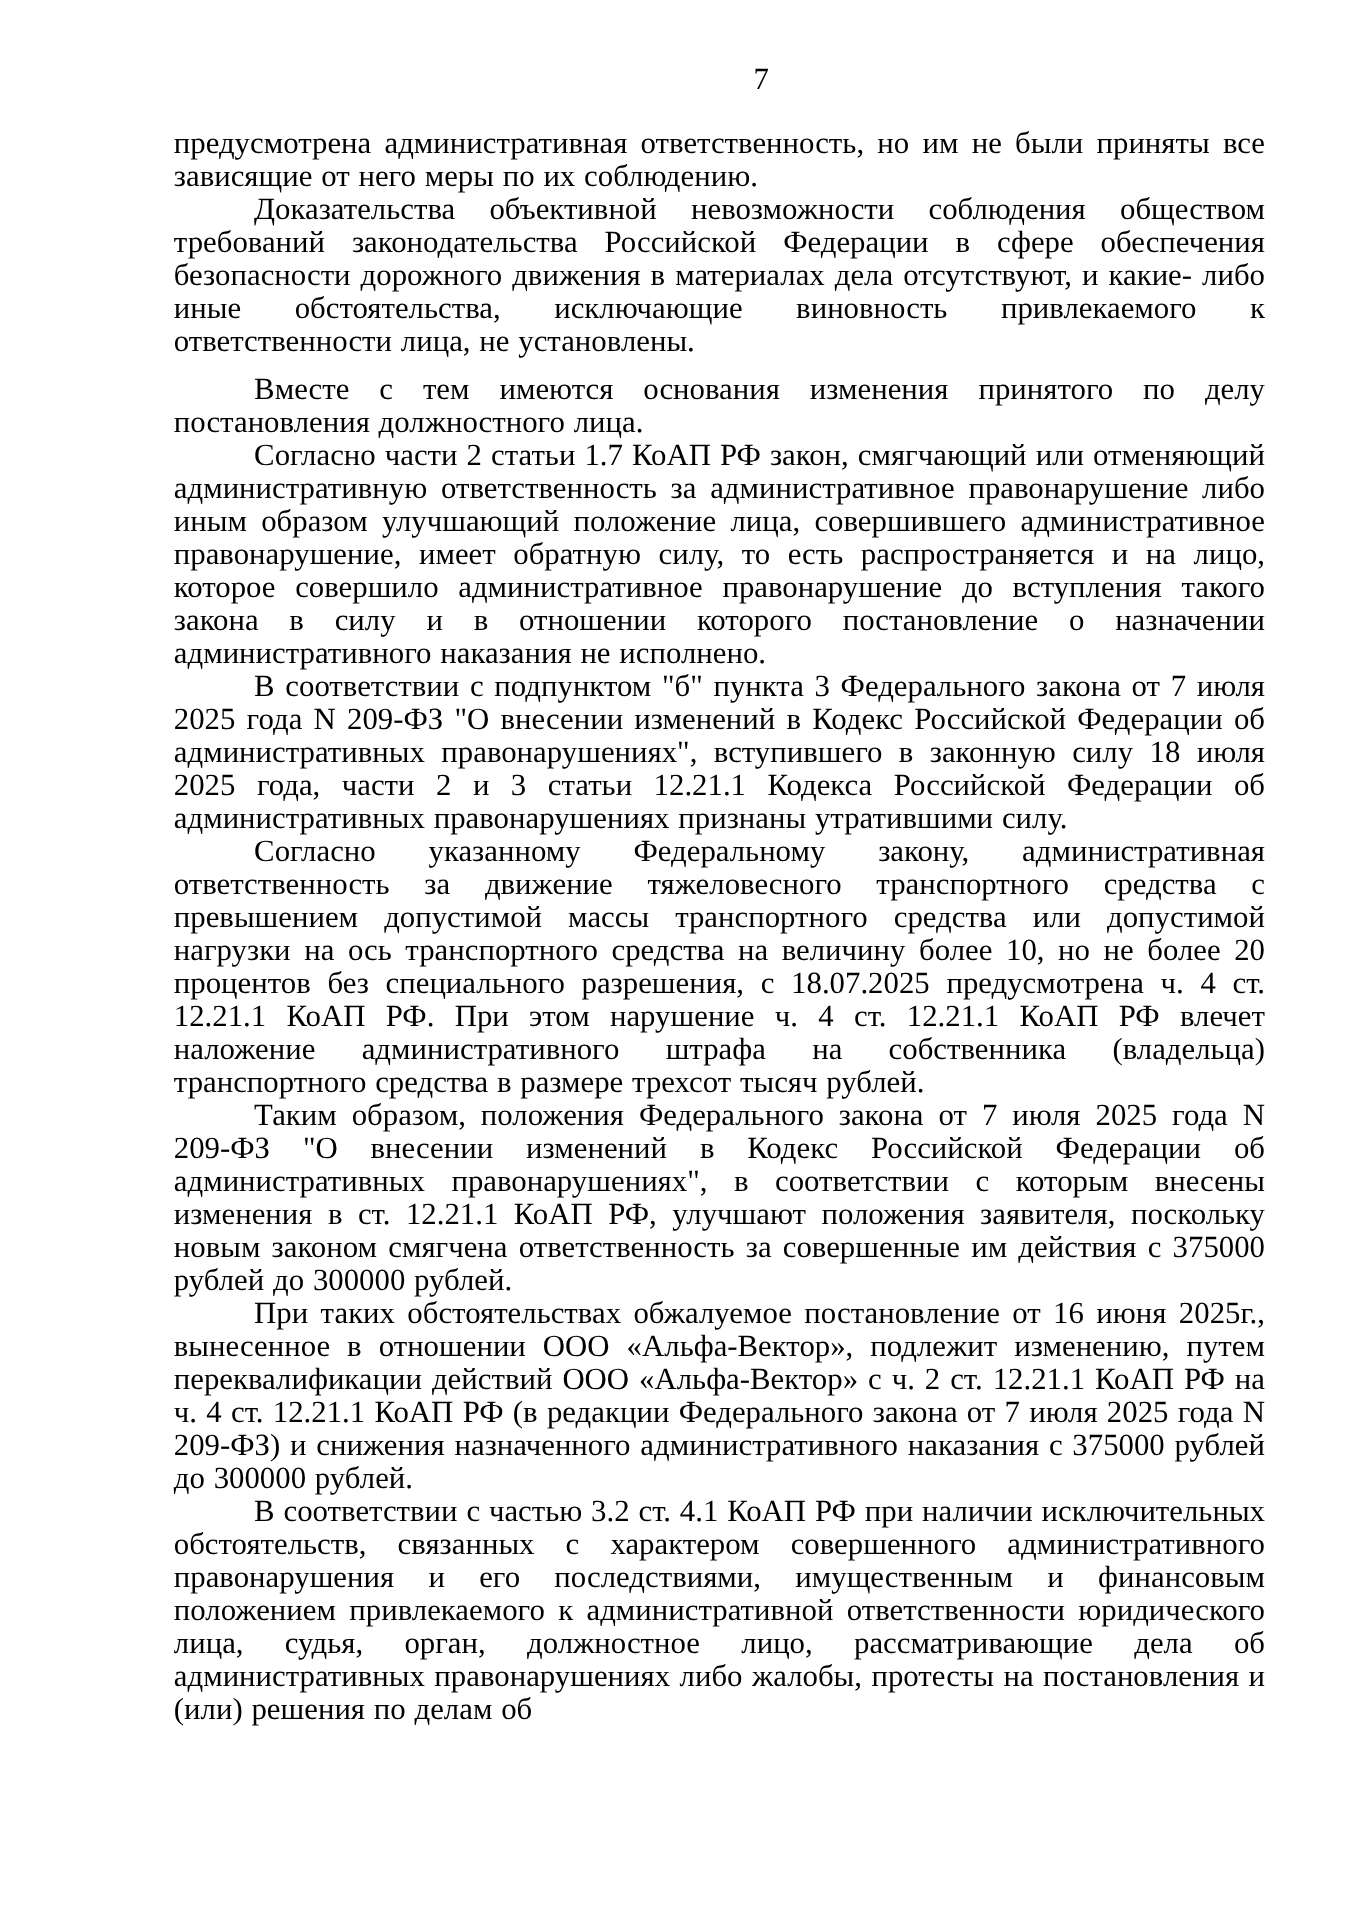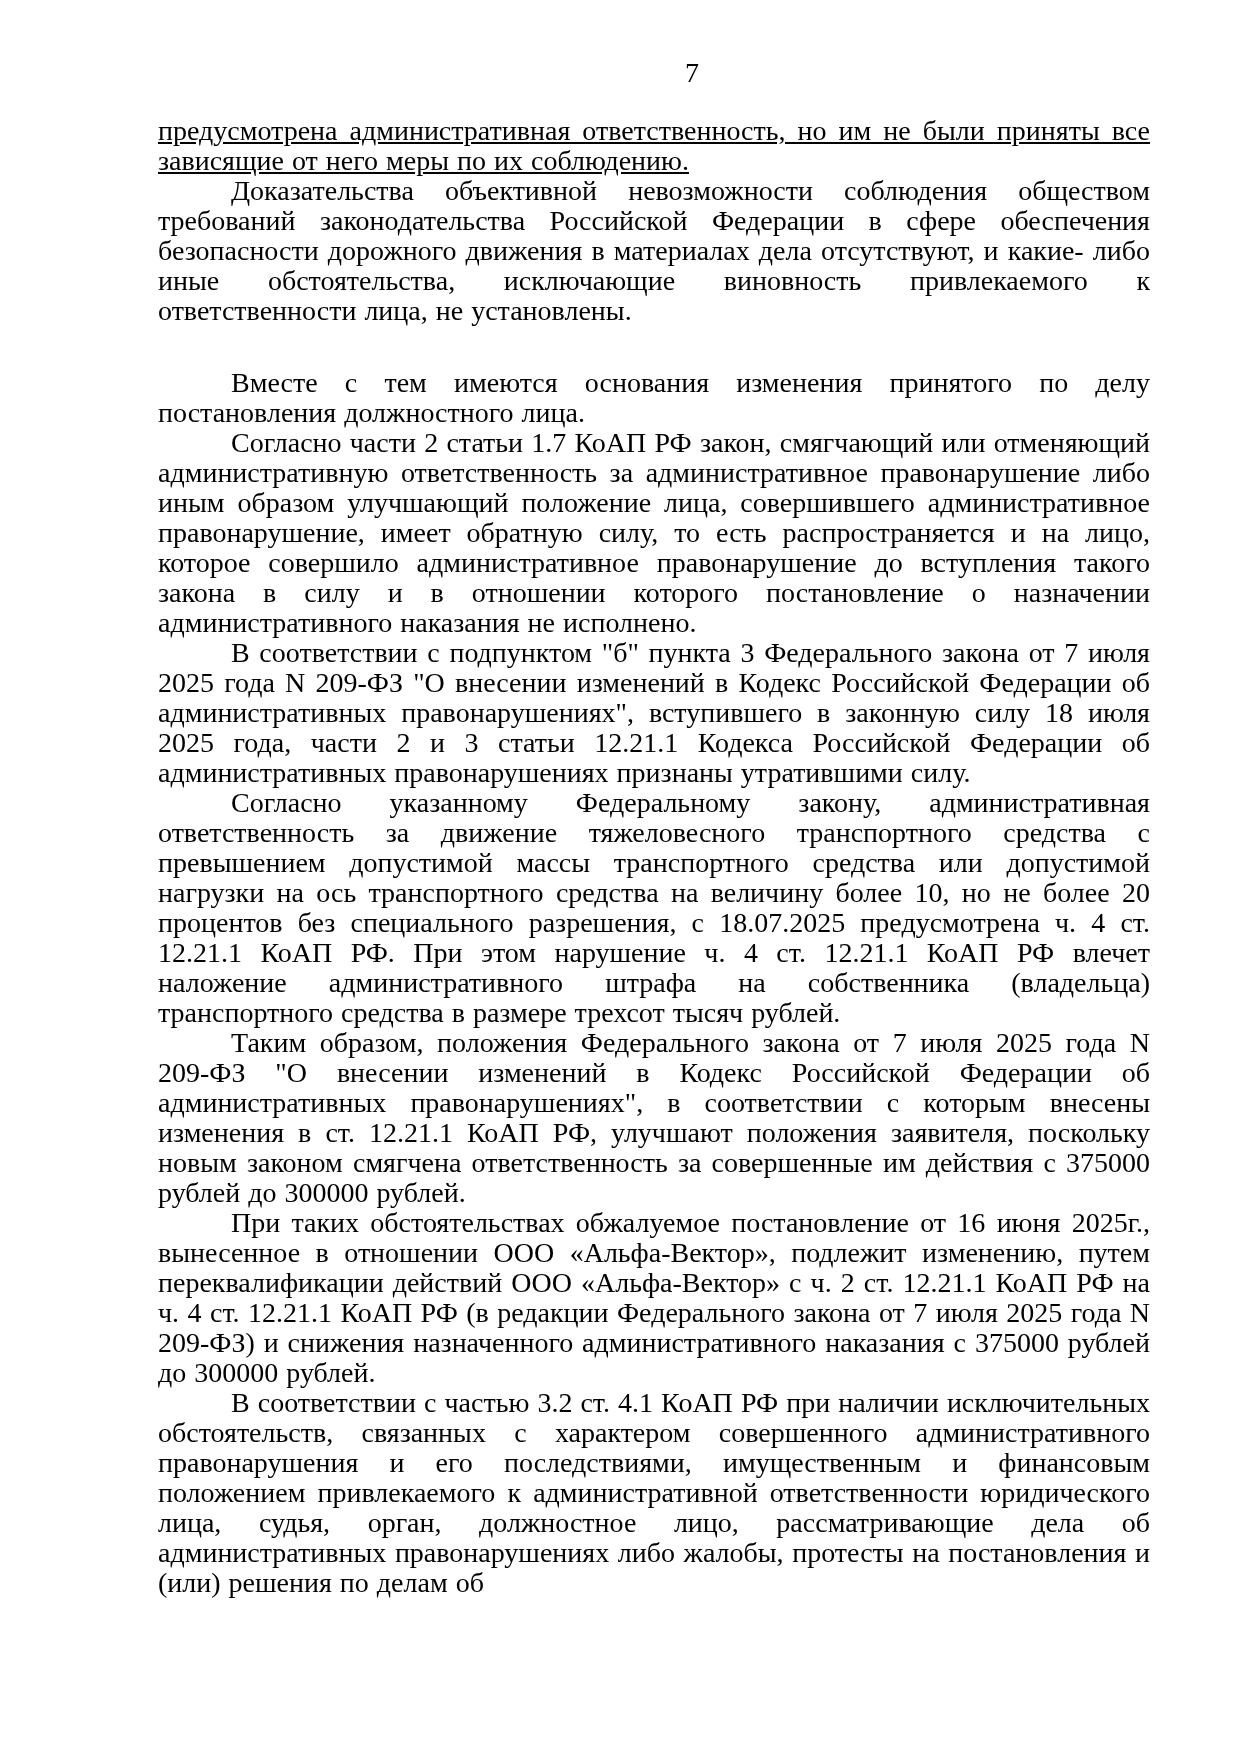--- a/index.html
+++ b/index.html
@@ -34,25 +34,24 @@
     margin: 0;
     font-size: 28px;
     line-height: 30px;
     text-align: justify;
     text-indent: 73px;
     word-spacing: 1px;
   }
   
   .body-text p.continuation {
     text-indent: 0;
-    text-decoration: underline;
   }
   
   .body-text p.gap-before {
-    margin-top: 42px;
+    margin-top: 14px;
   }
 </style>
 </head>
 <body>
 
 <div class="page">
 
   <div class="page-number">7</div>
 
   <div class="body-text">

